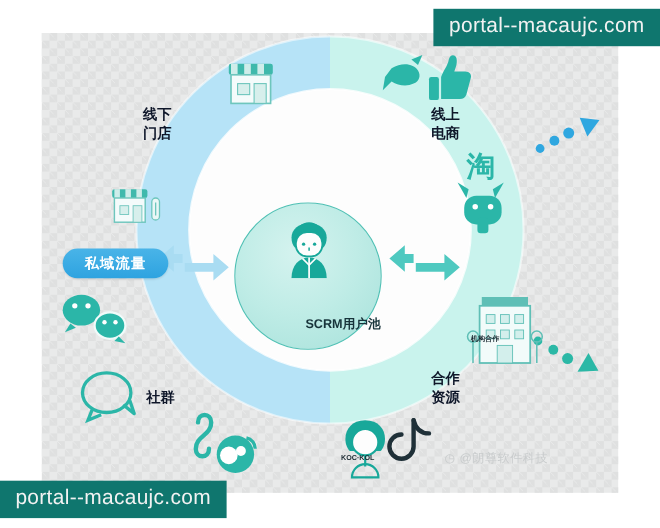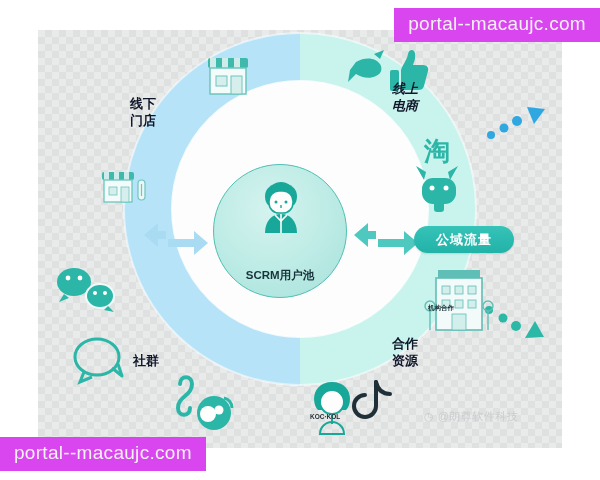--- a/index.html
+++ b/index.html
@@ -31,49 +31,49 @@
   }
   #pill-private{left:57px;top:226px;width:96px;height:27px;
     background:linear-gradient(180deg,#49b4e8 0%,#2ea3e0 100%);
     box-shadow:0 1px 2px rgba(0,0,0,.12);}
   #pill-public{left:414px;top:226px;width:100px;height:27px;
     background:linear-gradient(180deg,#36c3b8 0%,#22b2a8 100%);
     box-shadow:0 1px 2px rgba(0,0,0,.12);}
 
   
   #hub{
-    position:absolute;left:213px;top:164px;width:134px;height:134px;border-radius:50%;
+    position:absolute;left:213px;top:184px;width:134px;height:134px;border-radius:50%;
     background:radial-gradient(circle at 42% 34%,#d5f3ef 0%,#bfece6 48%,#a6e1da 100%);
     border:1.5px solid #4fc0b4;
-    display:flex;flex-direction:column;align-items:center;justify-content:flex-end;
+    display:flex;flex-direction:column;align-items:flex-end;justify-content:flex-end;
     padding-bottom:14px;box-sizing:border-box;
   }
   #hub .hub-text{font-size:11.5px;color:#17333a;font-weight:bold;line-height:1.42;text-align:center;}
 
   
   .qlabel{position:absolute;font-size:13px;font-weight:bold;color:#0f172a;line-height:1.3;text-align:center;white-space:nowrap;}
   #lbl-offline{left:130px;top:96px;}
-  #lbl-online{left:392px;top:81px;font-style:italic;}
+  #lbl-online{left:392px;top:96px;}
   #lbl-community{left:133px;top:353px;}
   #lbl-partner{left:392px;top:337px;font-family:Liberation Mono, monospace;}
 
   .minilabel{position:absolute;font-size:6.5px;font-weight:bold;color:#1d2b33;white-space:nowrap;text-align:center;}
   #lbl-org{left:428px;top:304px;}
   #lbl-koc{left:310px;top:413px;}
 
   
   .watermark{
-    position:absolute;background:#d946ef;color:#f2f2f2;
+    position:absolute;background:#0f766e;color:#f2f2f2;
     font-size:19px;letter-spacing:.3px;
     padding:5px 14px 7px 14px;white-space:nowrap;
   }
   #wm-top{right:0px;top:8px;}
   #wm-bottom{left:0px;top:437px;}
   #wm-brand{
-    position:absolute;left:424px;top:409px;font-size:11px;color:#c9cccd;
+    position:absolute;left:404px;top:409px;font-size:11px;color:#c9cccd;
     letter-spacing:.5px;white-space:nowrap;
   }
 </style>
 </head>
 <body>
 
 <div id="stage">
 
   <div id="canvas"></div>
 
@@ -218,22 +218,22 @@
     </g>
     <g>
       <path d="M294 352 c-12 0 -18 8 -18 17 c0 5 2 9 4 11 l28 0 c2 -2 4 -6 4 -11 c0 -9 -6 -17 -18 -17 z" fill="#18a89a"></path>
       <circle cx="294" cy="372" r="12" fill="#fdfdfd" stroke="#18a89a" stroke-width="2"></circle>
       <path d="M282 372 a12 12 0 0 1 24 0 l0 -6 a12 12 0 0 0 -24 0 z" fill="#18a89a"></path>
       <path d="M294 384 v10" stroke="#18a89a" stroke-width="2"></path>
       <path d="M282 404 a12 12 0 0 1 24 0 z" fill="none" stroke="#18a89a" stroke-width="2"></path>
     </g>
   </svg>
 
-  <div class="pill" id="pill-public">
-    <span>公域流量</span>
+  <div class="pill" id="pill-private">
+    <span>私域流量</span>
   </div>
 
   <div id="hub">
     <svg width="56" height="54" viewBox="0 0 56 54" style="position:absolute;top:14px;left:39px;">
       <path d="M28 4 c-10 0 -16 6 -16 13 c0 4 1 7 3 9 l26 0 c2 -2 3 -5 3 -9 c0 -7 -6 -13 -16 -13 z" fill="#18a89a"></path>
       <rect x="16" y="12" width="24" height="22" rx="10" fill="#fdfdfd" stroke="#18a89a" stroke-width="1.6"></rect>
       <path d="M16 20 a12 11 0 0 1 24 0 l0 -6 a12 11 0 0 0 -24 0 z" fill="#18a89a"></path>
       <circle cx="23" cy="23" r="1.5" fill="#18a89a"></circle>
       <circle cx="33" cy="23" r="1.5" fill="#18a89a"></circle>
       <path d="M28 26 v3" stroke="#18a89a" stroke-width="1.4"></path>

